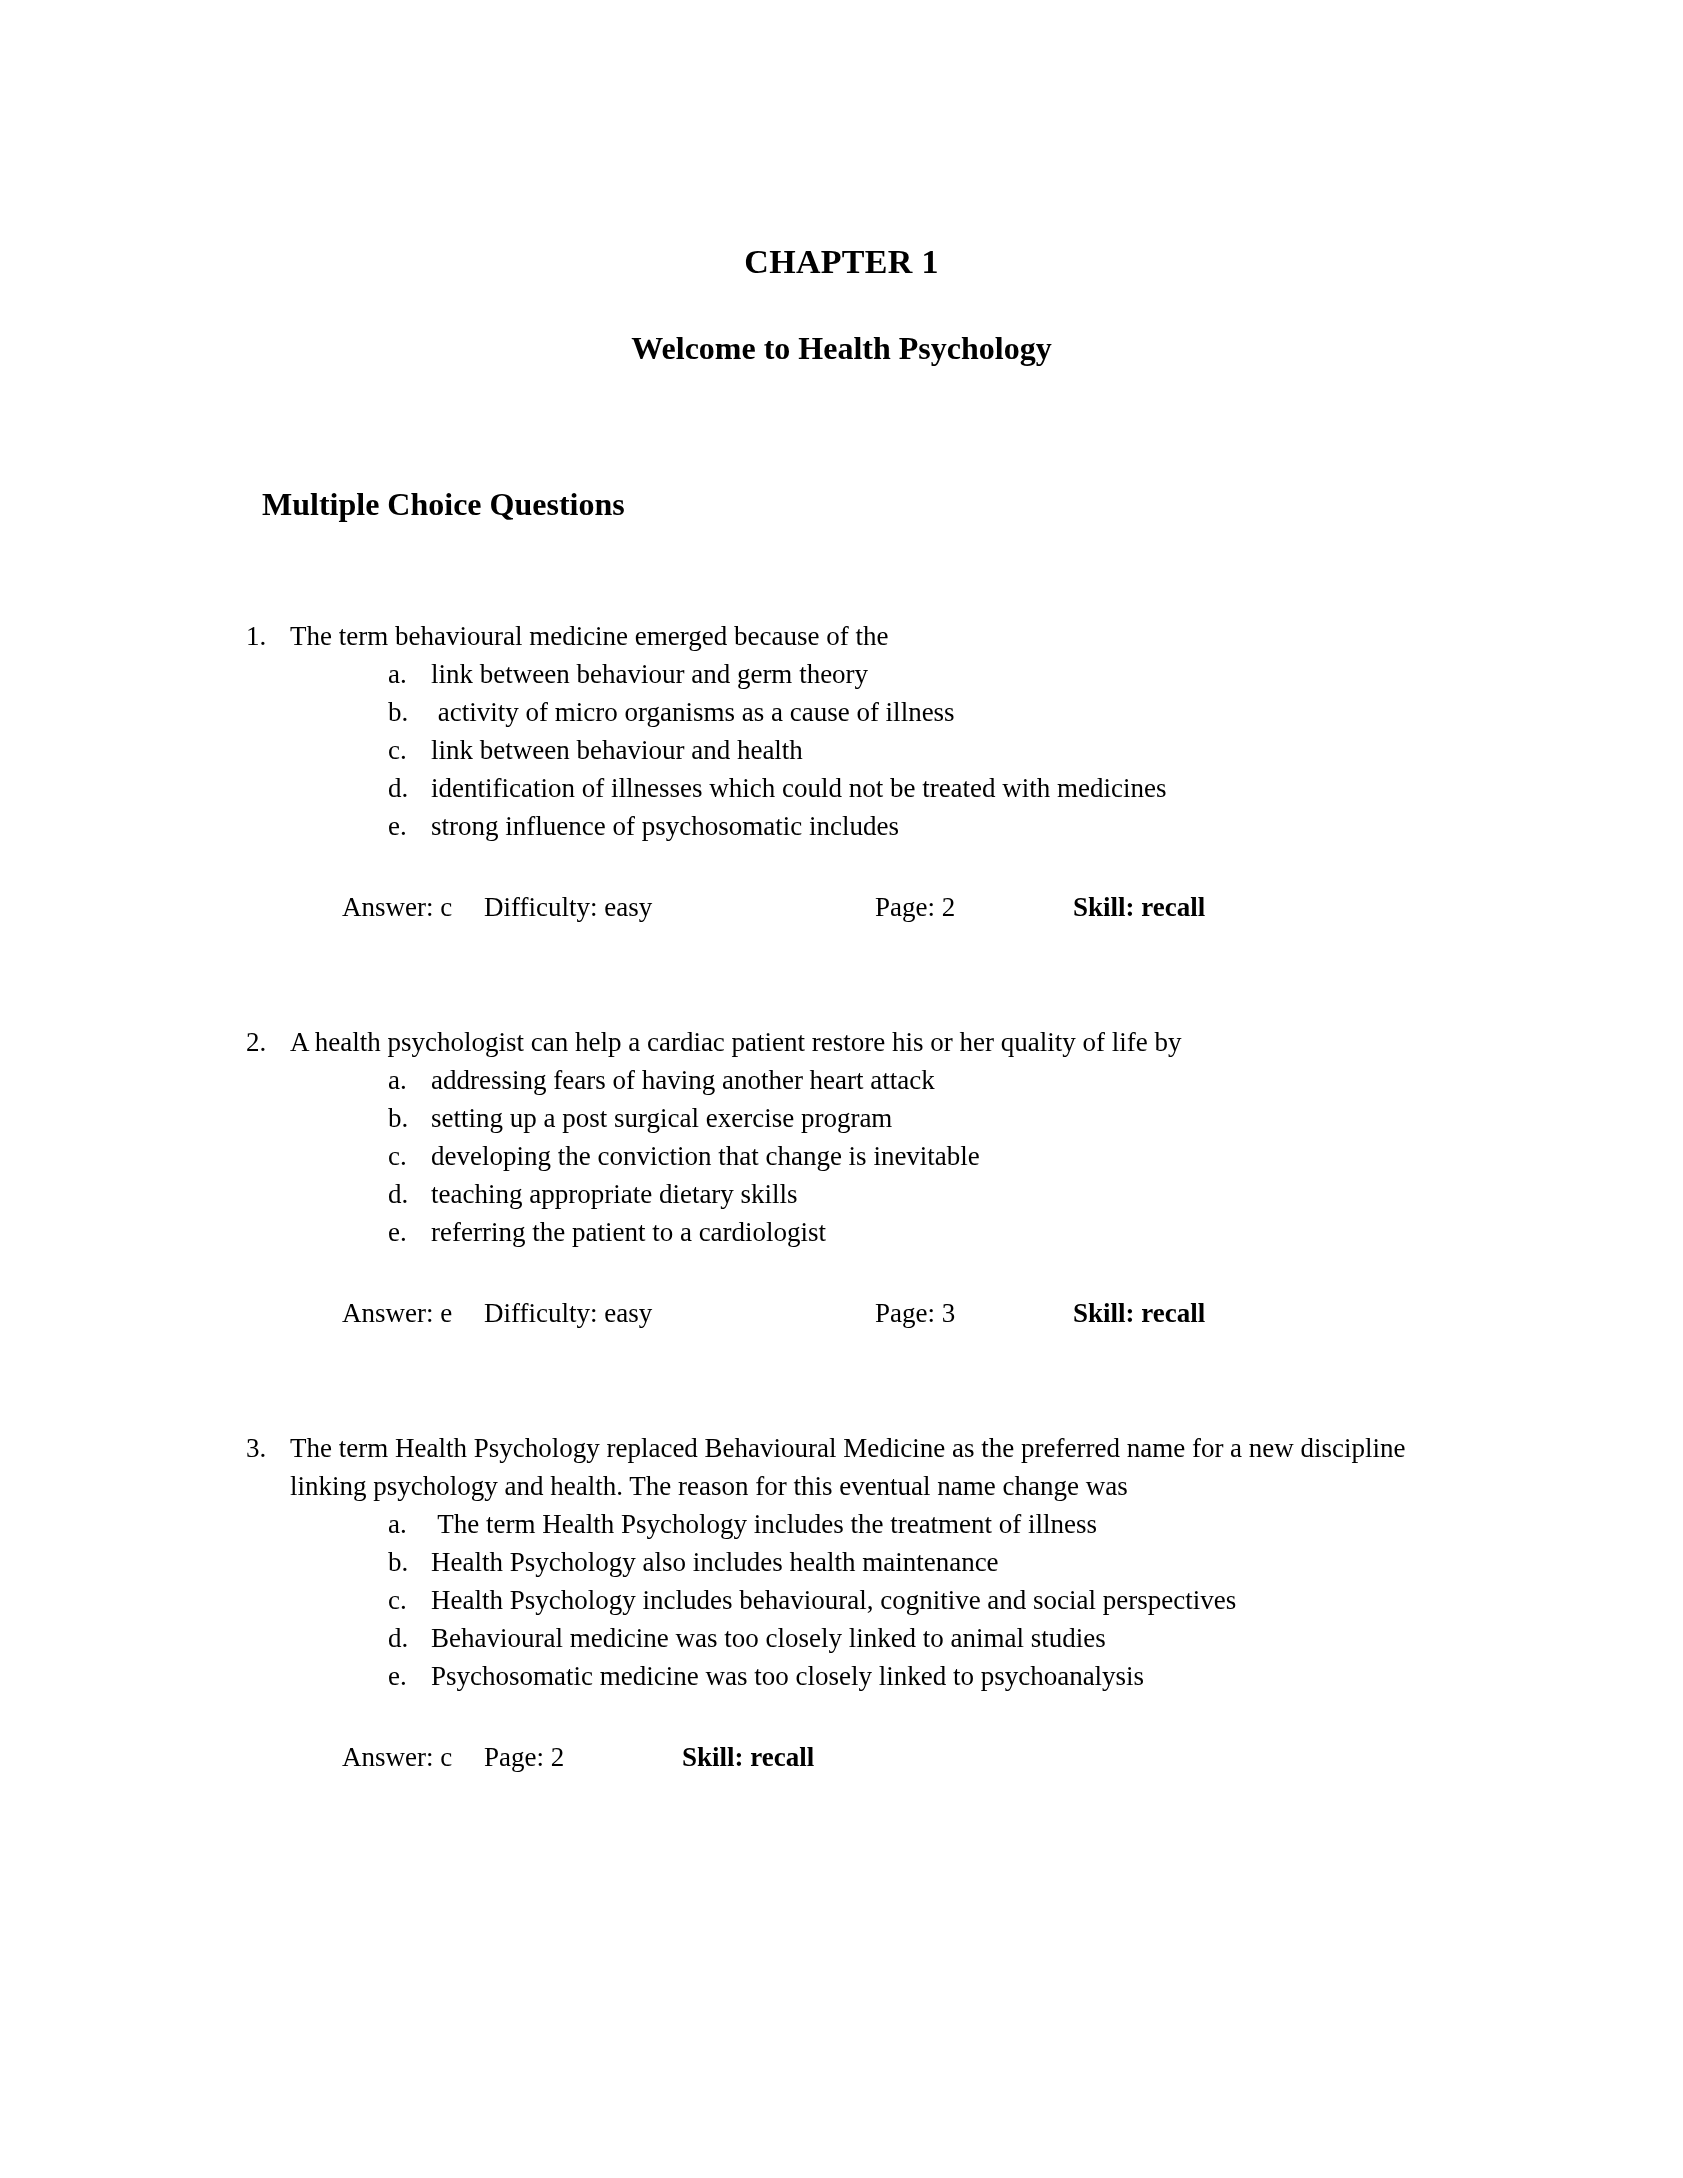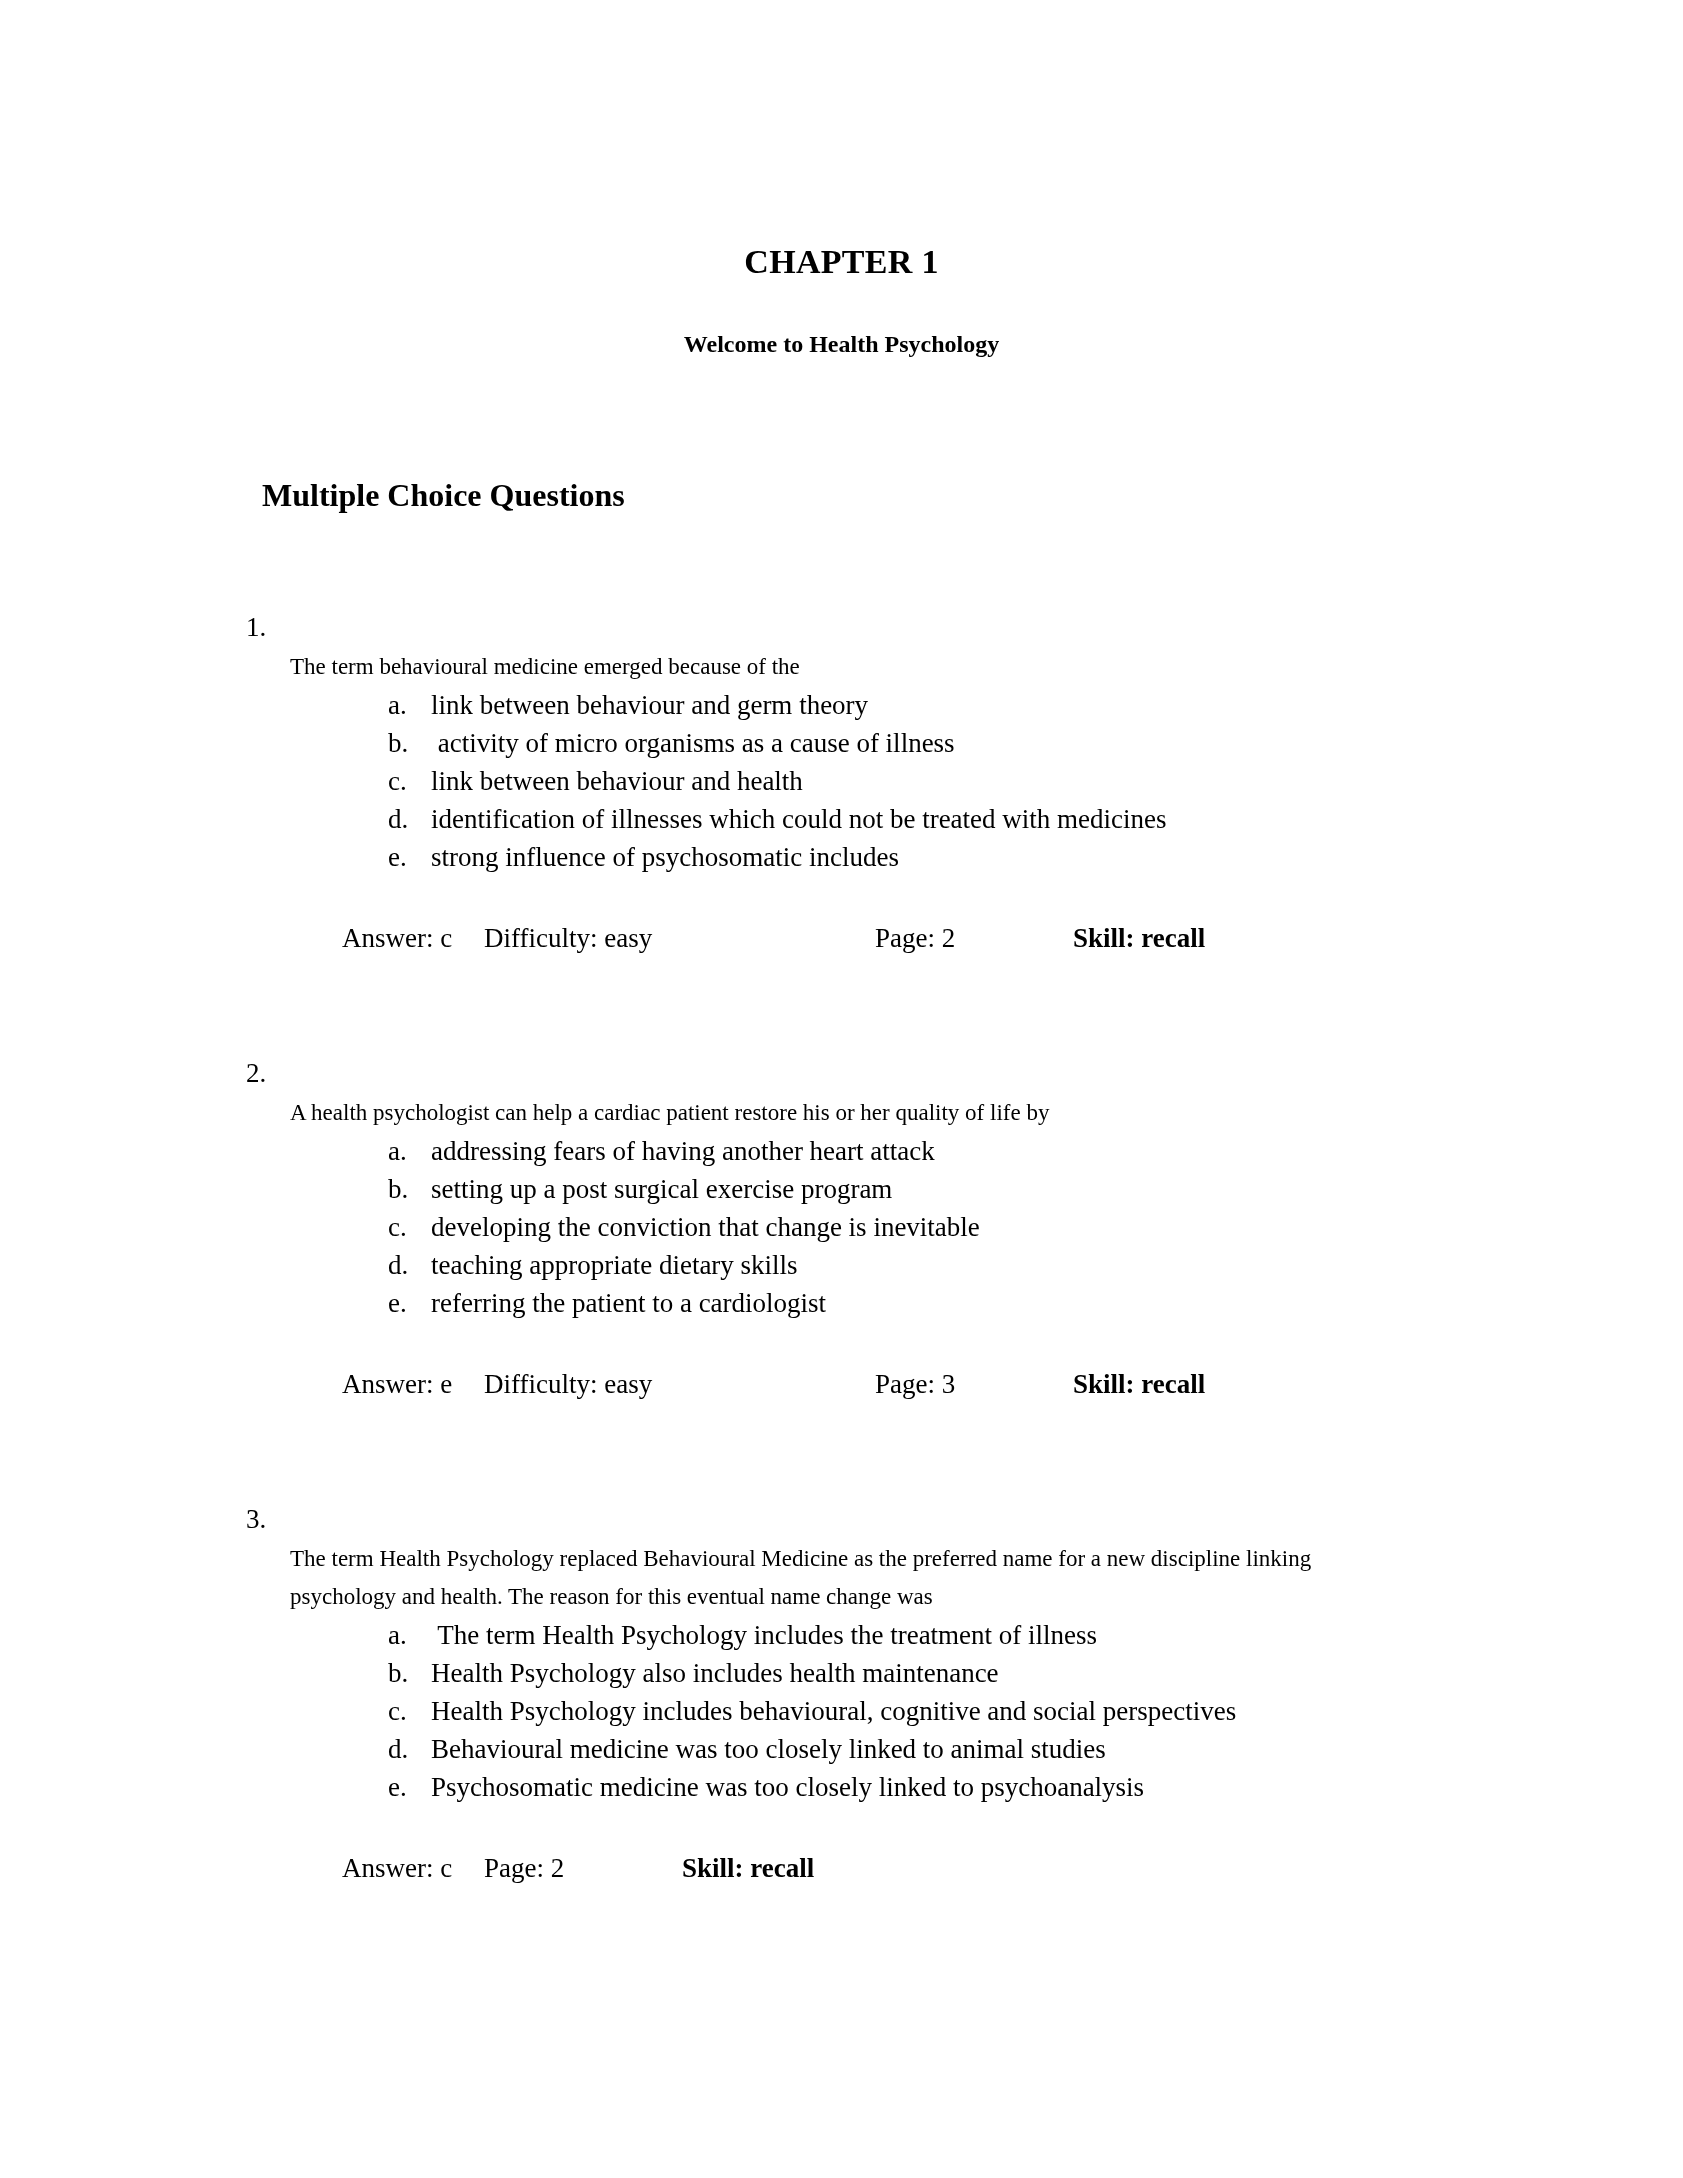--- a/index.html
+++ b/index.html
@@ -36,21 +36,21 @@
     text-align: center;
     font-size: 34px;
     font-weight: bold;
     letter-spacing: 0.3px;
     margin: 0;
     padding-top: 243px;
     line-height: 1.1;
   }
   .chapter-subtitle {
     text-align: center;
-    font-size: 24px;
+    font-size: 32px;
     font-weight: bold;
     margin: 0;
     padding-top: 51px;
     line-height: 1.1;
   }
   .section-heading {
     font-size: 32px;
     font-weight: bold;
     margin: 16px;
     padding-top: 104px;
@@ -76,24 +76,23 @@
     padding-right: 178px;
   }
   .q-number {
     flex: 0 0 auto;
     width: 44px;
     font-size: 27px;
     line-height: 38px;
   }
   .q-stem {
     flex: 1 1 auto;
-    font-size: 23px;
+    font-size: 27px;
     line-height: 38px;
     max-width: 1124px;
-    margin-top: 40px;
   }
 
   .options {
     list-style: none;
     margin: 0;
     padding: 0;
     padding-left: 388px;
   }
   .option {
     display: flex;

